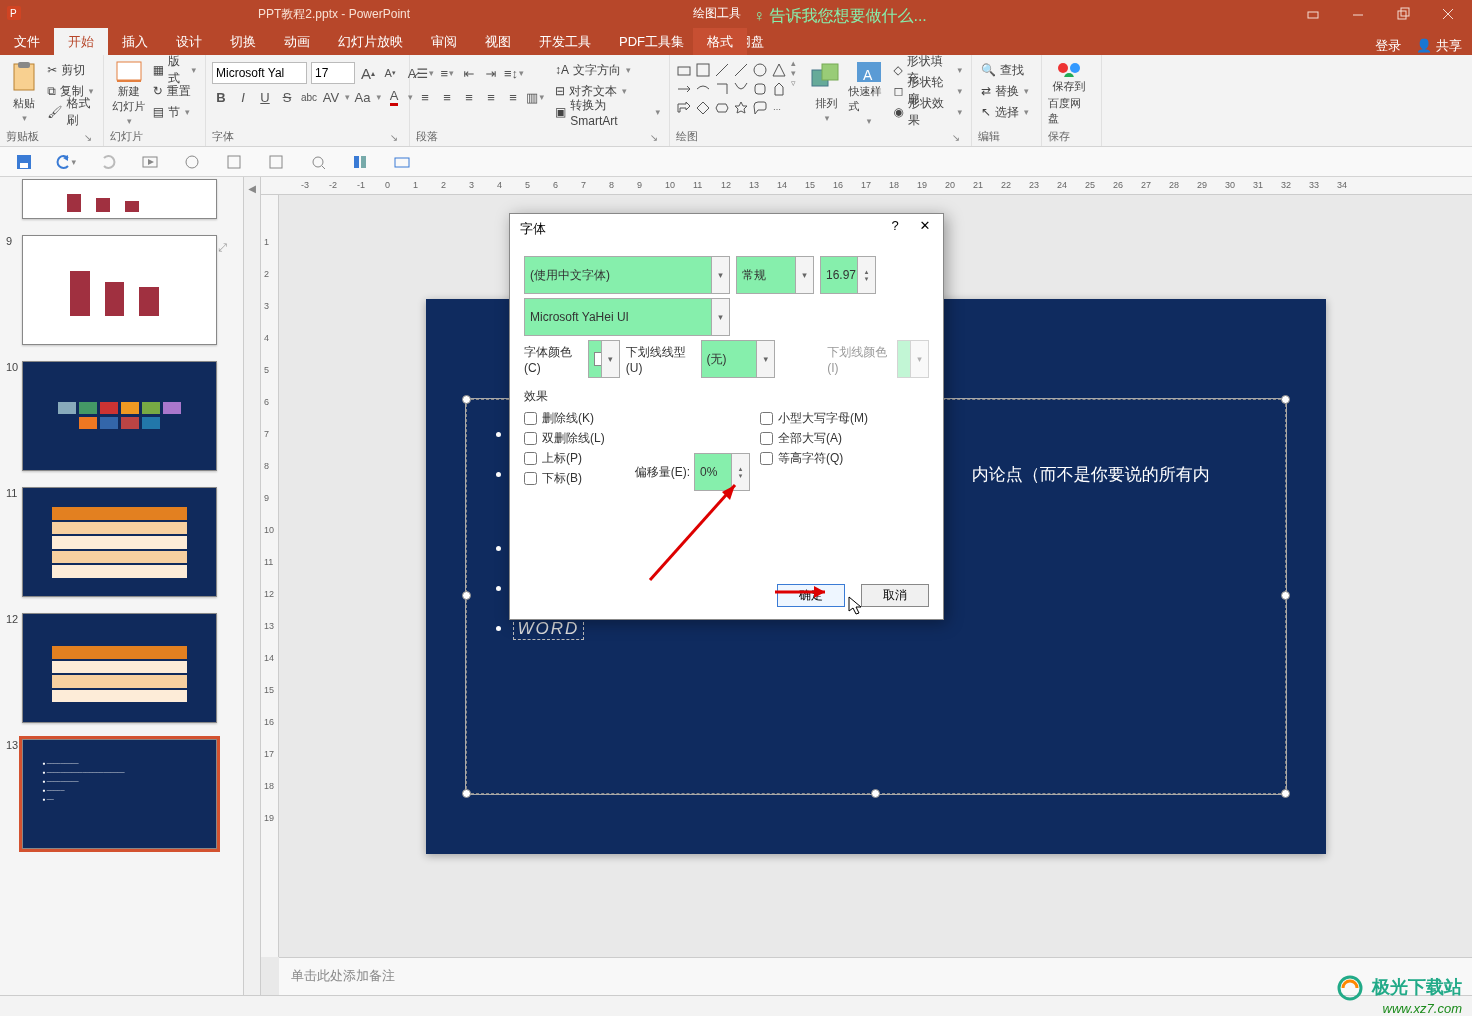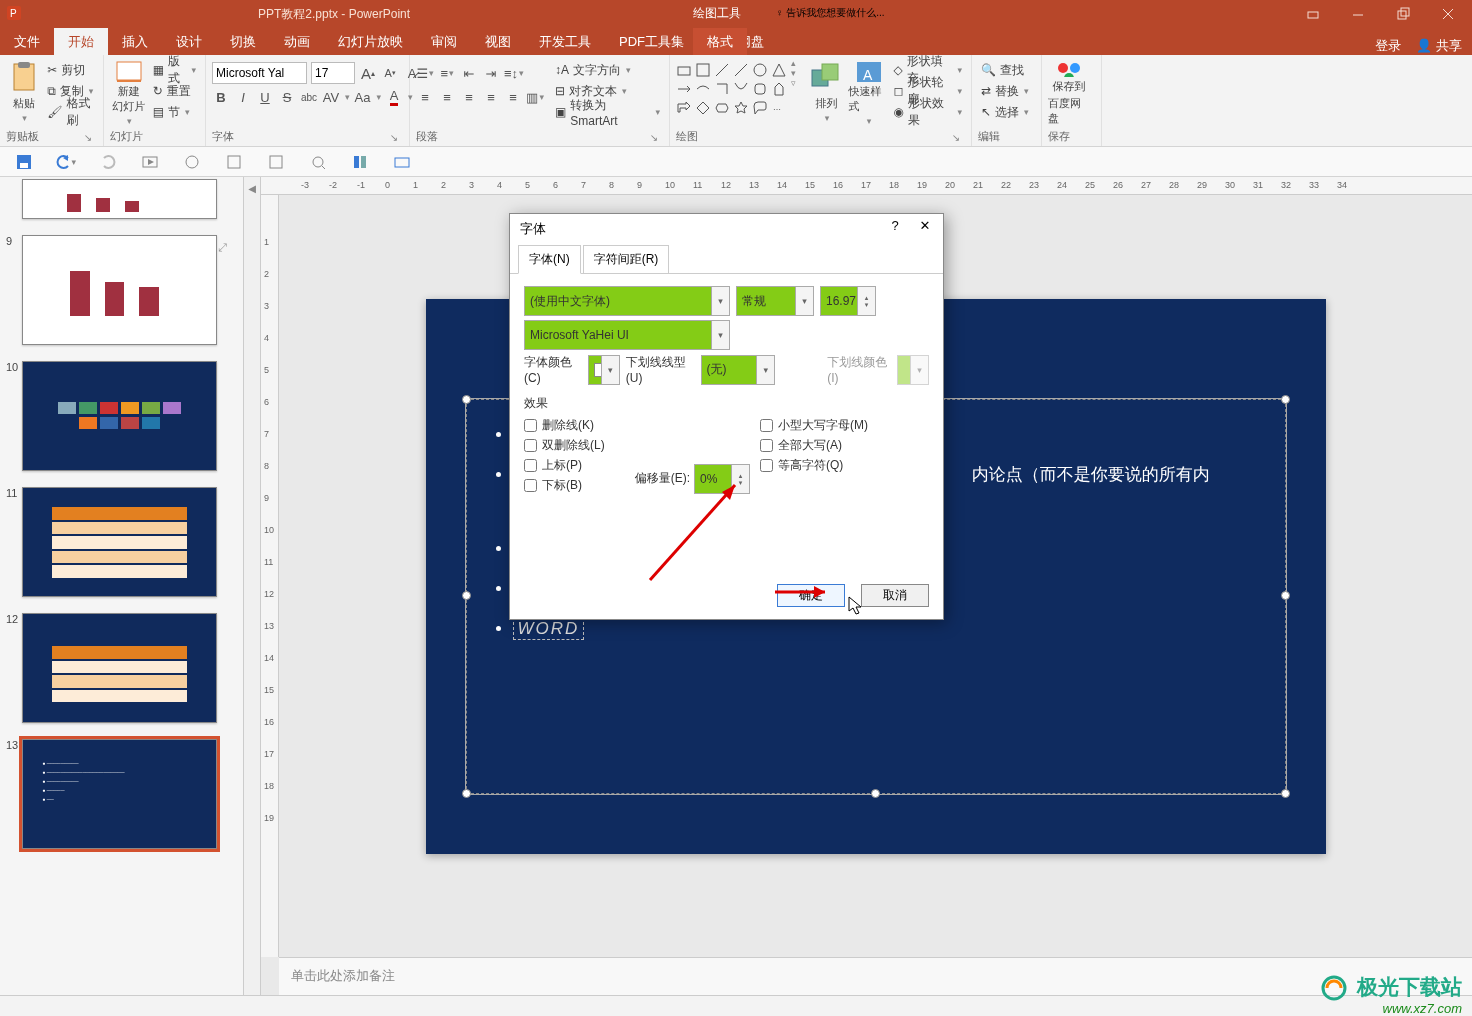--- a/index.html
+++ b/index.html
@@ -12,21 +12,21 @@
 .titlebar .tool-name { position: absolute; left: 693px; top: 5px; font-size: 12px; }
 .titlebar .win-controls { position: absolute; right: 2px; top: 0; display: flex; }
 .titlebar .win-controls div { width: 45px; height: 28px; display: flex; align-items: center; justify-content: center; color: #f0d0c4; }
 .wc-icon { width:14px; height:14px; stroke:#f5ddd4; stroke-width:1; fill:none; }
 
 
 .tabbar { height: 27px; background: #b7472a; display: flex; align-items: flex-end; color: #fff; font-size: 13px; }
 .tabbar .tab { padding: 0 14px; height: 27px; line-height: 27px; cursor: pointer; }
 .tabbar .tab.active { background: #f3f3f3; color: #b7472a; }
 .tabbar .tab.tool-context { background: #c74f32; position: absolute; left: 693px; }
-.tabbar .tell-me { position: absolute; left: 776px; color: #000000; font-size: 10px; }
+.tabbar .tell-me { position: absolute; left: 753px; color: #86efac; font-size: 16px; }
 .tabbar .right { position: absolute; right: 10px; display: flex; gap: 15px; align-items: center; }
 
 
 .ribbon { height: 92px; background: #f3f3f3; border-bottom: 1px solid #d4d4d4; display: flex; position: relative; }
 .group { border-right: 1px solid #e0e0e0; padding: 3px 6px 0; display: flex; flex-direction: column; }
 .group-content { flex: 1; display: flex; align-items: flex-start; gap: 2px; }
 .group-label { text-align: left; font-size: 11px; color: #666; padding-bottom: 2px; position:relative; }
 .big-btn { display: flex; flex-direction: column; align-items: center; justify-content: center; width: 42px; height: 68px; font-size: 11px; color: #444; gap:2px;}
 .big-btn .ico { width: 32px; height: 32px; }
 .mini-btn { display: flex; align-items: center; gap: 4px; font-size: 12px; color: #444; height: 20px; padding: 0 3px; }
@@ -90,35 +90,35 @@
 .dialog { position:absolute; left:509px; top:213px; width:435px; height:407px; background:#fff; border:1px solid #888; box-shadow: 3px 3px 15px rgba(0,0,0,.35); z-index:50;}
 .dlg-title { height:30px; display:flex; align-items:center; padding:0 10px; font-size:13px;}
 .dlg-close { position:absolute; right:6px; top:4px; width:24px; height:20px; text-align:center; font-size:13px; cursor:pointer;}
 .dlg-help { position:absolute; right:38px; top:4px; width:20px; height:20px; text-align:center; font-size:13px;}
 .dlg-tabs { display:flex; padding:0 8px; border-bottom:1px solid #ccc; font-size:12px;}
 .dlg-tab { padding:5px 10px; border:1px solid #ccc; border-bottom:none; margin-right:2px; position:relative; top:1px;}
 .dlg-tab.active { background:#fff; border-bottom:1px solid #fff;}
 .dlg-body { padding: 8px 14px; font-size:12px; color:#333;}
 .fld-row { display:flex; align-items:center; margin:4px 0; gap:6px;}
 .fld-label { width: auto; }
-.combo { height:30px; border:1px solid #aaa; background:#84cc16; display:flex; align-items:center; padding:0 5px; position:relative;}
+.combo { height:38px; border:1px solid #aaa; background:#86efac; display:flex; align-items:center; padding:0 5px; position:relative;}
 .combo .arr { position:absolute; right:0; top:0; width:18px; height:100%; border-left:1px solid #aaa; display:flex; align-items:center; justify-content:center; font-size:9px; color:#666; background:#f4f4f4;}
 .chk { display:flex; align-items:center; gap:5px; margin:3px 0;}
 .chk input { width:13px; height:13px;}
 .dlg-footer { position:absolute; bottom:12px; right:14px; display:flex; gap:16px;}
 .dlg-btn { width:68px; height:23px; border:1px solid #888; background:#f0f0f0; font-size:12px;}
 .dlg-btn.primary { border:1px solid #3a7bd5; background:#eef6ff;}
 .arrow { position:absolute; z-index:60; }
 .arrow-line { stroke:#d00; stroke-width:3; fill:none;}
 .arrow-head { fill:#d00;}
 .cursor-arrow { position:absolute; left:848px; top:596px; z-index:61; }
 
 
 .watermark { position:absolute; right:10px; bottom:0; z-index:70; text-align:right;}
-.watermark .brand { font-size:21px; font-weight:bold; }
+.watermark .brand { font-size:18px; font-weight:bold; }
 .watermark .brand .g1{color:#2a8;}
 .watermark .url { font-size:13px; color:#1a8a1a; font-style:italic;}
 .watermark .swirl { display:inline-block; width:26px; height:26px; vertical-align:middle; margin-right:4px;}
 
 
 .statusbar { position:absolute; bottom:0; left:0; right:0; height:21px; background:#f3f3f3; border-top:1px solid #ccc;}
 </style>
 </head>
 <body>
 
@@ -665,24 +665,20 @@
       </div>
     </div>
     <div class="notes"><span>单击此处添加备注</span></div>
   </div>
 </div>
 
 <div class="dialog">
   <div class="dlg-title">字体</div>
   <div class="dlg-help">?</div>
   <div class="dlg-close">✕</div>
-  <div class="dlg-tabs">
-    <div class="dlg-tab active">字体(N)</div>
-    <div class="dlg-tab">字符间距(R)</div>
-  </div>
   <div class="dlg-body">
     <div class="fld-row">
       <div class="combo" style="width:206px;">
           <span>(使用中文字体)</span>
           <div class="arr">▾</div>
         </div>
       <div class="combo" style="width:78px;">
           <span>常规</span>
           <div class="arr">▾</div>
         </div>

